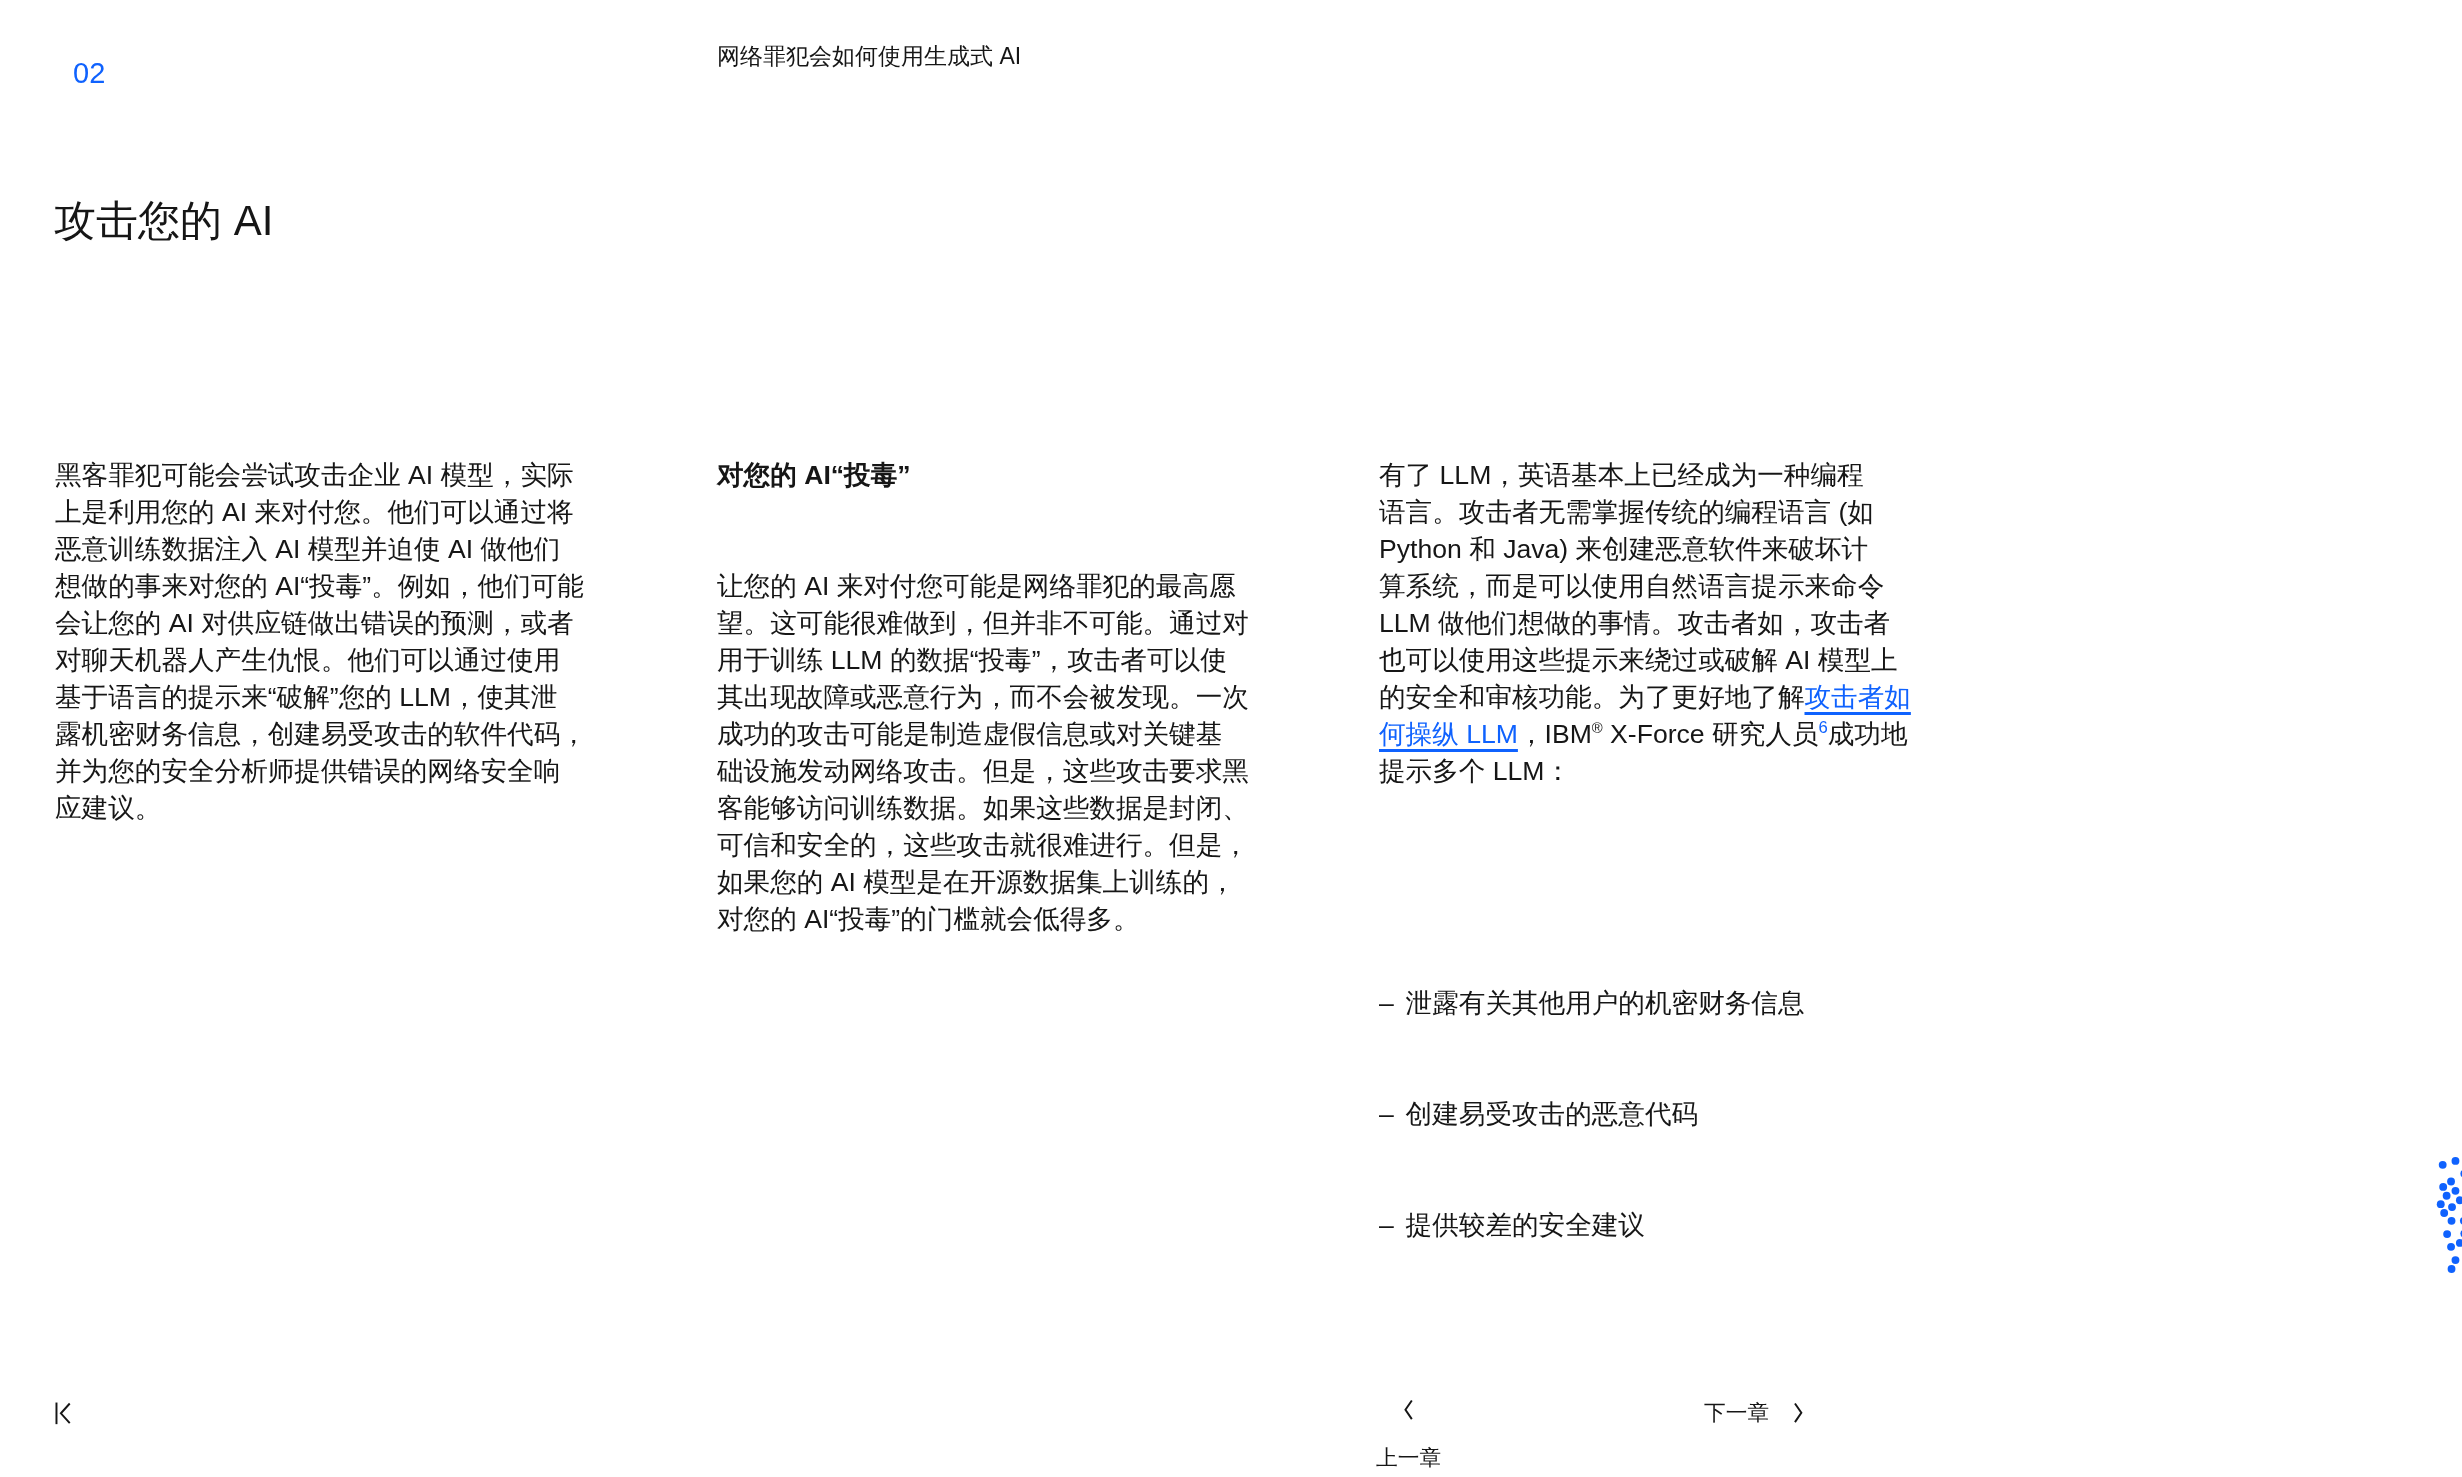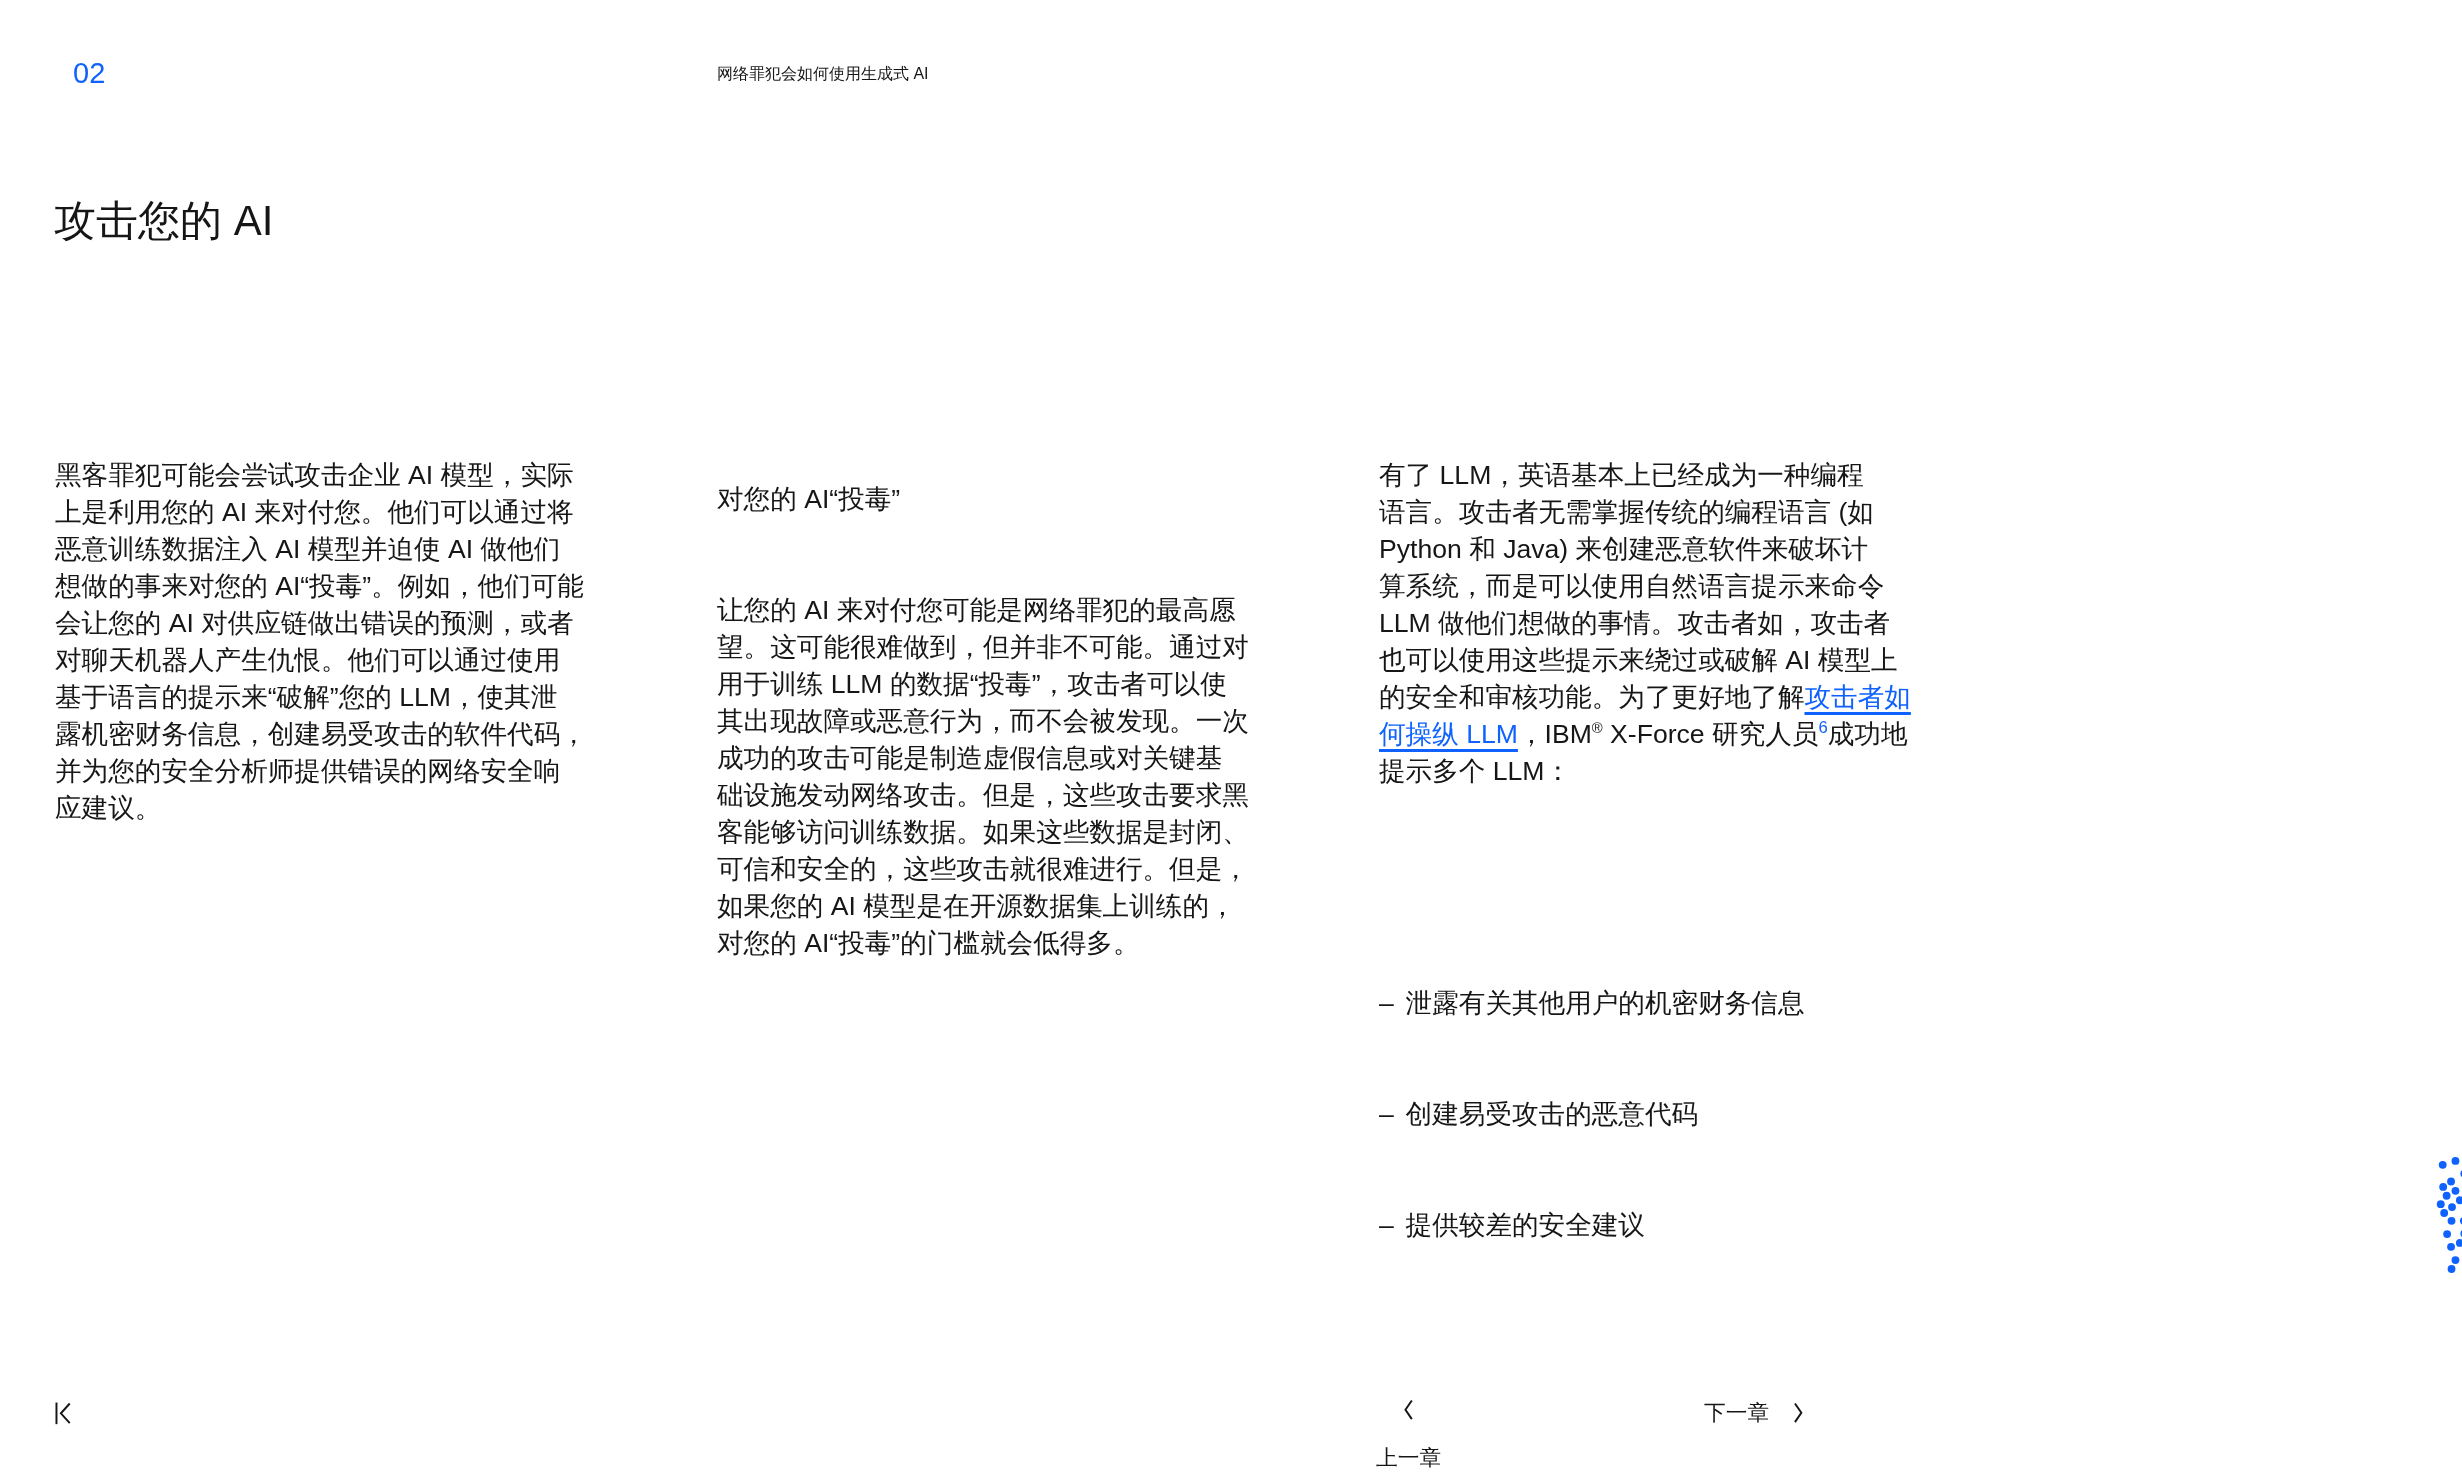--- a/index.html
+++ b/index.html
@@ -6,29 +6,29 @@
   * { margin:0; padding:0; box-sizing:border-box; }
   html,body { background:#ffffff; }
   .page {
     position:relative; width:2626px; height:1477px; background:#ffffff;
     font-family:"Liberation Sans", sans-serif; color:var(--text);
     overflow:hidden;
   }
   .abs { position:absolute; }
   
   .header-num   { left:73px; top:57px; font-size:29px; color:var(--accent); }
-  .header-title { left:717px; top:64px; font-size:16px; }
+  .header-title { left:717px; top:41px; font-size:23px; }
   
   .section-title { left:54px; top:193px; font-size:42px; font-weight:300; }
   
   .col { position:absolute; top:383px; font-size:26.6px; line-height:37px; white-space:pre; }
   .col-1 { left:55px; }
   .col-2 { left:717px; }
   .col-3 { left:1379px; }
-  .col-heading { font-weight:400;margin-top:24px; }
+  .col-heading { font-weight:700; }
   .body-link {
     color:var(--accent); text-decoration:underline;
     text-decoration-thickness:2.5px; text-underline-offset:5.9px; cursor:pointer;
   }
   sup.fn  { color:var(--accent); font-size:16.7px; vertical-align:super; line-height:0; }
   sup.reg { font-size:14.8px; vertical-align:super; line-height:0; }
   
   .bullets { margin-top:47px; line-height:37px; }
   .bullet { display:flex; }
   .bullet .dash { display:inline-block; width:26.6px; }

